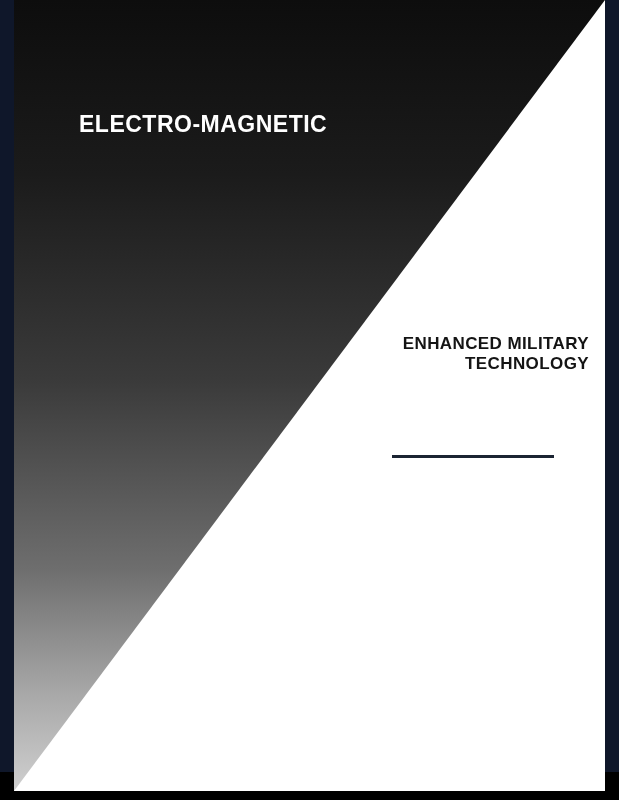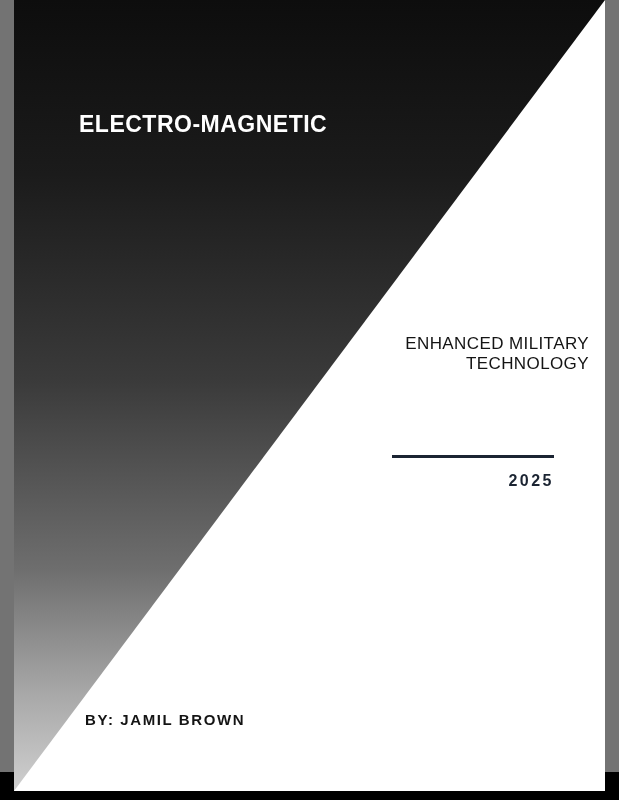--- a/index.html
+++ b/index.html
@@ -11,21 +11,21 @@
     width: 619px;
     height: 800px;
     overflow: hidden;
     font-family: "Liberation Sans", sans-serif;
   }
 
   .page {
     position: relative;
     width: 619px;
     height: 772px;
-    background: #737373;
+    background: #0f172a;
   }
 
   
   .sheet {
     position: absolute;
     left: 14px;
     top: 0px;
     width: 591px;
     height: 791px;
     background: #ffffff;
@@ -63,21 +63,21 @@
 
   
   .subtitle {
     position: absolute;
     left: 265px;
     top: 334px;
     width: 310px;
     text-align: right;
     color: #141414;
     font-size: 17px;
-    font-weight: normal;
+    font-weight: bold;
     letter-spacing: 0.4px;
     text-transform: uppercase;
   }
 
   
   .rule {
     position: absolute;
     left: 378px;
     top: 455px;
     width: 162px;
@@ -119,18 +119,16 @@
     <div class="diagonal"></div>
 
     <div class="title-block">
       <div class="title-line">ELECTRO-MAGNETIC</div>
     </div>
 
     <div class="subtitle">ENHANCED MILITARY TECHNOLOGY</div>
 
     <div class="rule"></div>
 
-    <div class="year">2025</div>
 
-    <div class="author">BY: JAMIL BROWN</div>
 
   </div>
 </div>
 
 </body></html>

